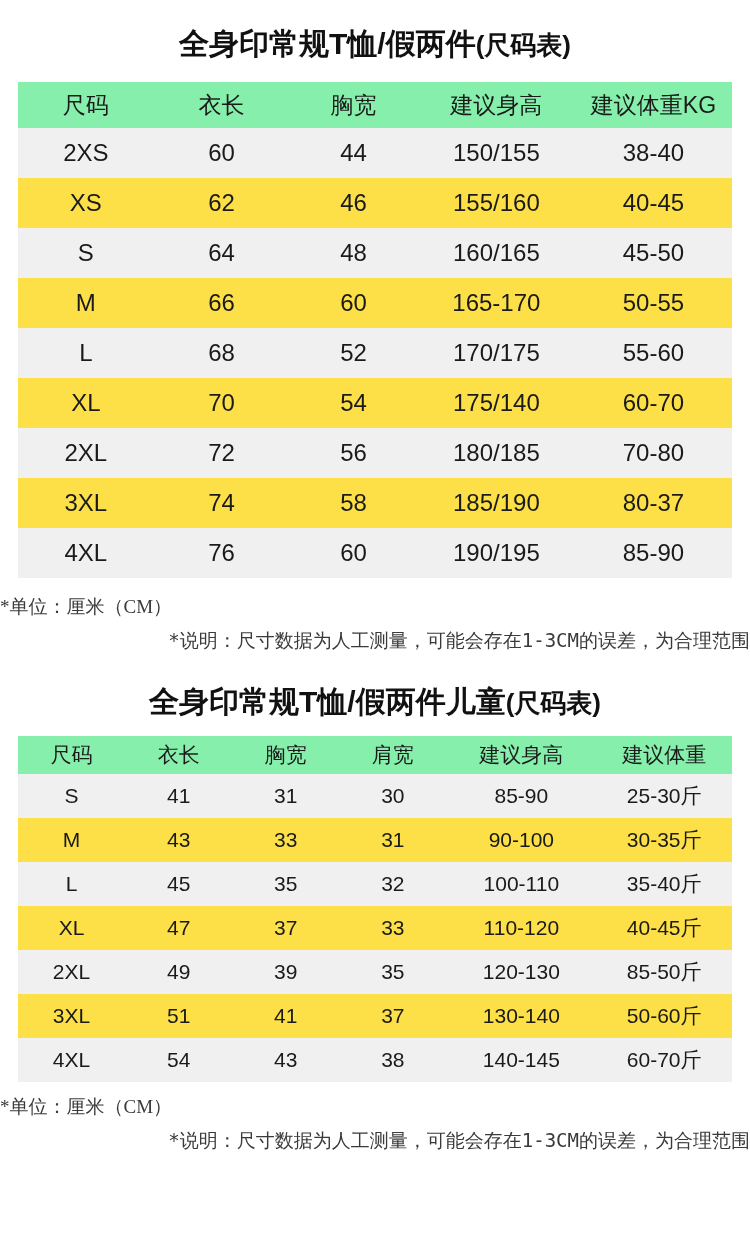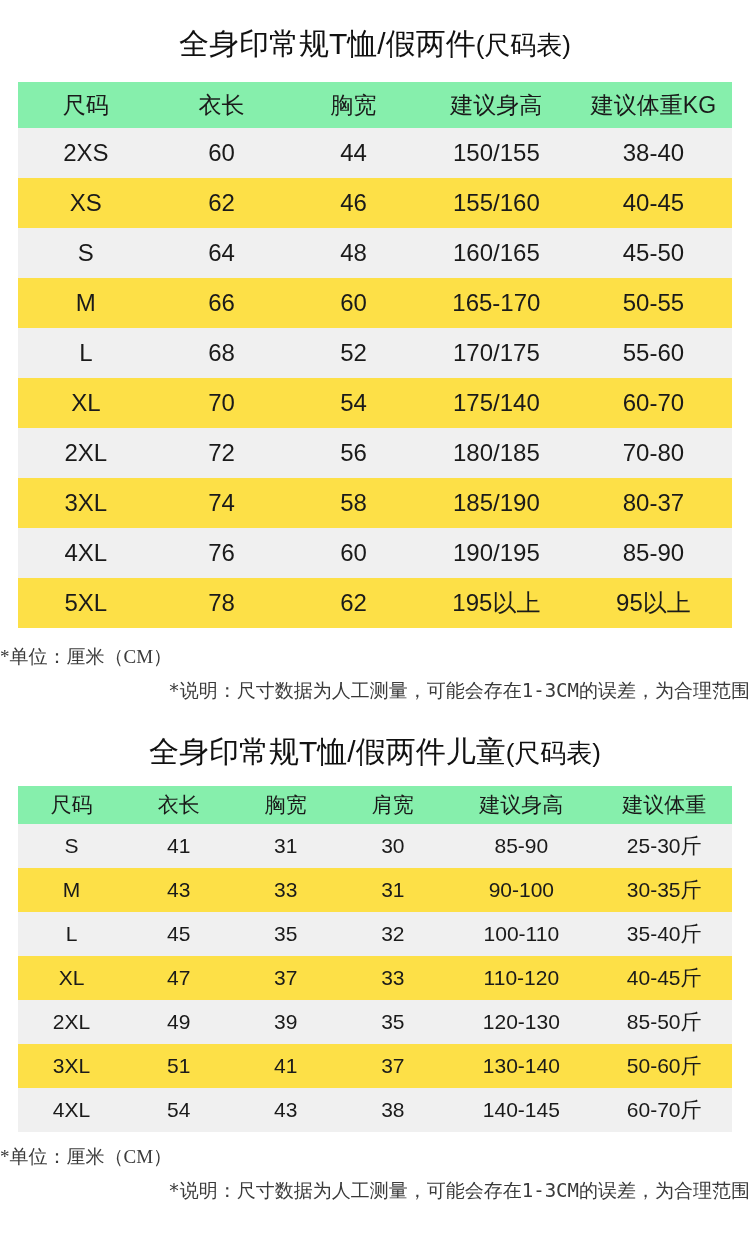--- a/index.html
+++ b/index.html
@@ -20,21 +20,21 @@
     position: relative;
     background: #ffffff;
   }
 
   
   .section {
     width: 750px;
   }
   .section-title {
     text-align: center;
-    font-weight: normal;
+    font-weight: bold;
     font-size: 30px;
     letter-spacing: 0px;
     color: #111111;
     padding: 0;
     line-height: 1.2;
   }
   .section-title .sub {
     font-size: 26px;
   }
 
@@ -196,27 +196,20 @@
           <td>58</td>
           <td>185/190</td>
           <td>80-37</td>
         </tr>
         <tr class="shaded">
           <td>4XL</td>
           <td>76</td>
           <td>60</td>
           <td>190/195</td>
           <td>85-90</td>
-        </tr>
-        <tr class="plain">
-          <td>5XL</td>
-          <td>78</td>
-          <td>62</td>
-          <td>195以上</td>
-          <td>95以上</td>
         </tr>
       </tbody>
     </table>
 
     <div class="sp-16"></div>
 
     <div class="note-unit">*单位：厘米（CM）</div>
     <div class="sp-8"></div>
     <div class="note-desc">*说明：尺寸数据为人工测量，可能会存在1-3CM的误差，为合理范围</div>
   </div>

